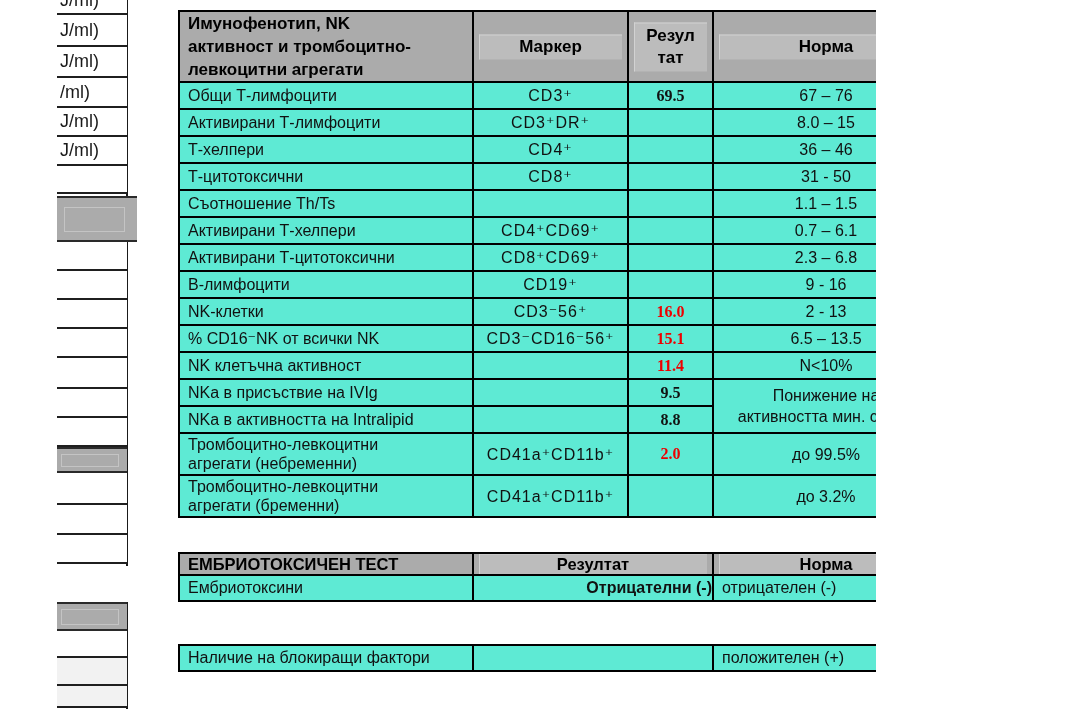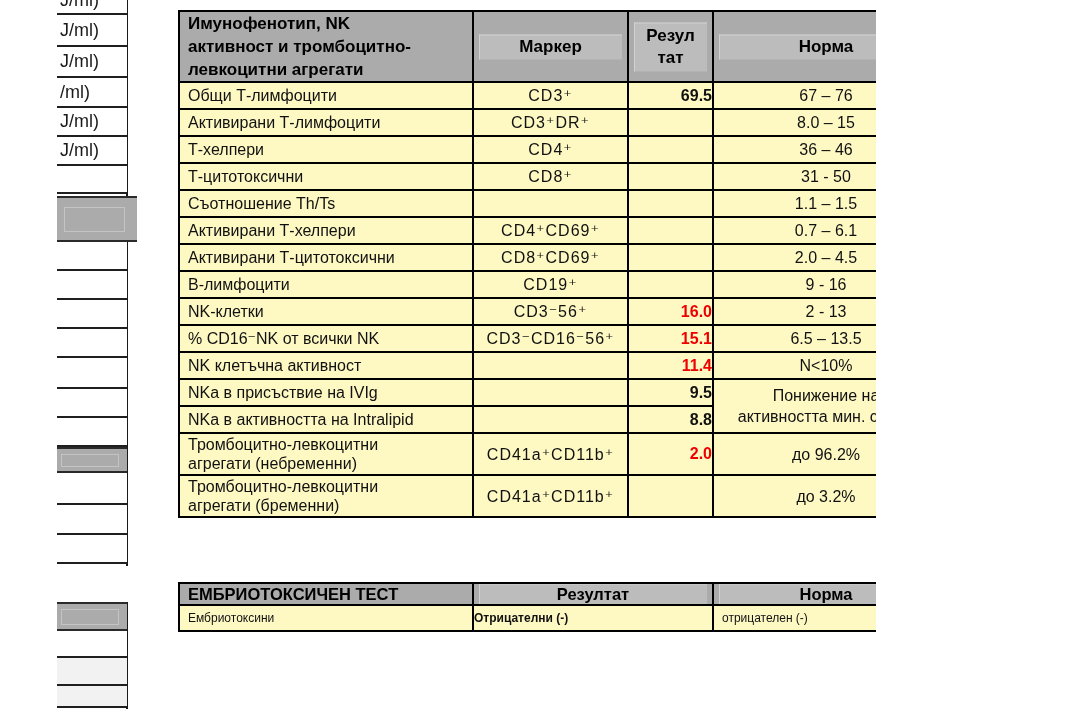--- a/index.html
+++ b/index.html
@@ -16,52 +16,52 @@
     position:absolute;left:57px;width:70px;border-bottom:2px solid #1f1f1f;
     display:flex;align-items:center;padding-left:3px;box-sizing:border-box;
     font-size:18px;color:#1a1a1a;background:#fff;
   }
   .lf-gray{position:absolute;left:57px;box-sizing:border-box;background:#ababab;
     border-top:2px solid #2a2a2a;border-bottom:2px solid #2a2a2a;}
   .lf-gray .inner{position:absolute;left:7px;right:12px;top:9px;bottom:8px;border:1px solid #c4c4c4;}
   .lf-light{position:absolute;left:57px;width:70px;background:#f2f2f2;border-bottom:2px solid #1f1f1f;box-sizing:border-box;}
 
   
-  .doc-table{position:absolute;left:178px;width:760px;border-collapse:collapse;table-layout:fixed;background:#fef9c3;}
+  .doc-table{position:absolute;left:178px;width:760px;border-collapse:collapse;table-layout:fixed;background:#5eead4;}
   .doc-table td,.doc-table th{border:2px solid #000;padding:0;overflow:hidden;}
   .doc-table th{position:relative;background:#ababab;font-weight:bold;color:#000;}
   th .band{position:absolute;left:5px;right:5px;top:50%;transform:translateY(-50%);
     height:24px;background:#bcbcbc;border-top:1px solid #d2d2d2;border-left:1px solid #d2d2d2;}
   th .band.tall{height:48px;}
   th .txt{position:relative;z-index:1;display:block;text-align:center;}
   th.left-head{font-size:17px;text-align:left;padding-left:8px;}
   .wrap{white-space:pre-line;}
 
   #main-table{top:10px;}
   #main-table th{font-size:17px;}
   #main-table th.left-head{line-height:23px;}
   #main-table td{font-size:16px;}
   td.name{text-align:left;padding:1px 7px 1px 8px;line-height:19px;}
   td.marker{text-align:center;letter-spacing:1px;font-size:15px;}
-  td.result{text-align:right;font-weight:bold;}
+  td.result{text-align:center;font-weight:bold;font-family:Liberation Serif, serif;}
   td.result.red{color:#ee0000;}
   td.norm{text-align:center;line-height:21px;}
   tr.hdr{height:70px;}
   tr.r{height:27px;}
   tr.tall1{height:39px;}
   tr.tall2{height:42px;}
 
-  #embryo-table{top:582px;}
+  #embryo-table{top:552px;}
   #blocking-table{top:644px;}
   .sub-table th{font-size:16.5px;}
   .sub-table tr.shdr{height:22px;}
   .sub-table tr.srow{height:26px;}
-  .sub-table td{font-size:12px;}
+  .sub-table td{font-size:16px;}
   td.left-val{text-align:left;padding-left:8px;}
-  td.center-bold{text-align:left;font-weight:bold;}
+  td.center-bold{text-align:right;font-weight:bold;}
   .sub-table th .band{height:20px;}
 </style>
 </head>
 <body>
 
 <div id="page">
 
   <div class="vline seg1"></div>
   <div class="vline seg2"></div>
 
@@ -173,21 +173,21 @@
     <tr class="r">
       <td class="name">Активирани Т-хелпери</td>
       <td class="marker">CD4⁺CD69⁺</td>
       <td class="result"></td>
       <td class="norm">0.7 – 6.1</td>
     </tr>
     <tr class="r">
       <td class="name">Активирани Т-цитотоксични</td>
       <td class="marker">CD8⁺CD69⁺</td>
       <td class="result"></td>
-      <td class="norm">2.0 – 4.5</td>
+      <td class="norm">2.3 – 6.8</td>
     </tr>
     <tr class="r">
       <td class="name">В-лимфоцити</td>
       <td class="marker">CD19⁺</td>
       <td class="result"></td>
       <td class="norm">9 - 16</td>
     </tr>
     <tr class="r">
       <td class="name">NK-клетки</td>
       <td class="marker">CD3⁻56⁺</td>
@@ -216,21 +216,21 @@
     <tr class="r">
       <td class="name">NKа в активността на Intralipid</td>
       <td class="marker"></td>
       <td class="result">8.8</td>
     </tr>
     <tr class="tall1">
       <td class="name wrap">Тромбоцитно-левкоцитни
 агрегати (небременни)</td>
       <td class="marker">CD41a⁺CD11b⁺</td>
       <td class="result red">2.0</td>
-      <td class="norm">до 96.2%</td>
+      <td class="norm">до 99.5%</td>
     </tr>
     <tr class="tall2">
       <td class="name wrap">Тромбоцитно-левкоцитни
 агрегати (бременни)</td>
       <td class="marker">CD41a⁺CD11b⁺</td>
       <td class="result"></td>
       <td class="norm">до 3.2%</td>
     </tr>
   </tbody>
     </table>
@@ -261,16 +261,21 @@
   </tbody>
     </table>
 
   <table id="blocking-table" class="doc-table sub-table">
     <colgroup>
         <col style="width:294px">
         <col style="width:240px">
         <col style="width:226px">
       </colgroup>
     <tbody>
+    <tr class="srow">
+      <td class="left-val">Наличие на блокиращи фактори</td>
+      <td></td>
+      <td class="left-val">положителен (+)</td>
+    </tr>
   </tbody>
     </table>
 
 </div>
 
 </body></html>

